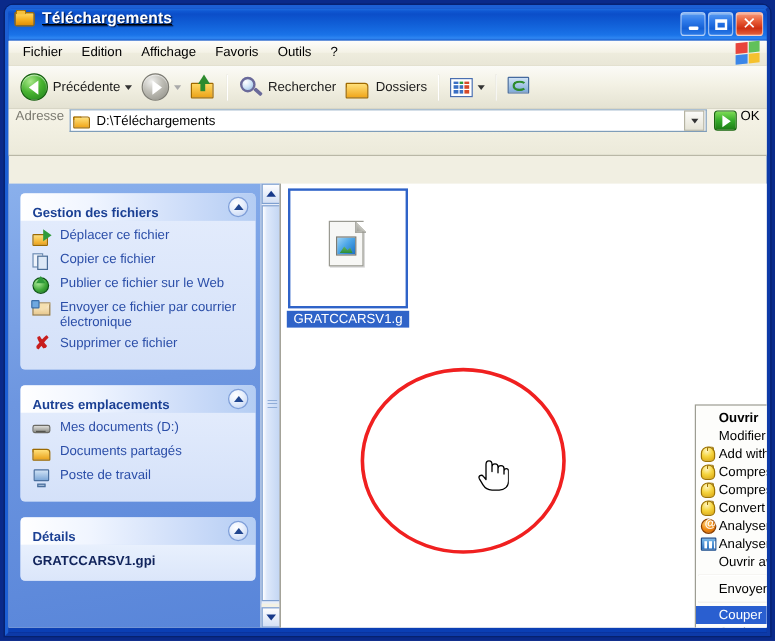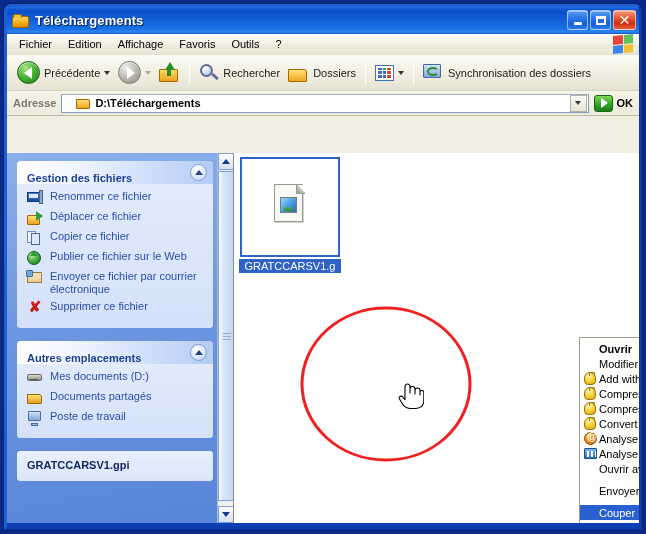--- a/index.html
+++ b/index.html
@@ -24,21 +24,21 @@
     overflow: hidden;
     box-shadow: 0 0 0 1px #06216e;
   }
 
   
   #titlebar {
     position: relative;
     height: 27px;
     background: linear-gradient(180deg,#1f6fe0 0%,#0f57d2 9%,#0b4ec9 18%,#1160d8 50%,#1a73e8 82%,#2f86f2 92%,#1557c8 100%);
     border-radius: 4px 4px 0 0;
-    display: flex; align-items: center;
+    display: flex;  text-decoration: underline;
   }
   #titlebar .tb-icon {
     width: 18px; height: 16px; margin-left: 5px; margin-right: 5px;
     position: relative; flex: none;
   }
   .folder-glyph {
     position: absolute; left: 0; top: 3px;
     width: 17px; height: 12px;
     background: linear-gradient(180deg,#ffd862 0%,#f6b01e 55%,#e08e06 100%);
     border: 1px solid #a06a00;
@@ -212,36 +212,34 @@
     background:linear-gradient(180deg,#cfe2f5,#7fa9d8);
     border:1px solid #456a9e;border-radius:1px;
   }
   .sync-ic .ar {
     position:absolute;left:4px;top:4px;width:12px;height:9px;
     border:2px solid #2e8b2e;border-radius:50%;border-right-color:transparent;
   }
 
   
   #addrbar {
-    height: 25px;
+    height: 39px;
     background: linear-gradient(180deg,#f6f4e8 0%,#eceada 100%);
-    display: flex; align-items: center;
+    display: flex; 
     border-bottom: 1px solid #b9b7a6;
     padding-left: 6px;
-    font-weight: bold;
   }
   #addrbar .addr-label { font-size: 11px; color: #7b7a70; margin-right: 5px; }
   #addrbox {
     flex: 1; height: 19px; background: #fff;
     border: 1px solid #7f9db9;
     border-top-color:#97b0c6;
     display: flex; align-items: center;
     position: relative;
     margin-right: 0;
-    padding-left: 12px;
   }
   #addrbox .mini-folder {
     width: 15px;height:12px;margin:0 4px 0 2px;position:relative;flex:none;
   }
   #addrbox .mini-folder .b{
     position:absolute;left:0;bottom:0;width:14px;height:10px;
     background:linear-gradient(180deg,#ffe07a,#f0a71c);
     border:1px solid #a06a00;border-radius:1px 2px 1px 1px;
   }
   #addrbox .mini-folder .t{
@@ -604,21 +602,20 @@
             <i></i>
           </span>
         <span class="caret-dn"></span>
       </div>
       <div class="tb-sep"></div>
       <div class="tbi">
         <span class="sync-ic">
             <i class="scr"></i>
             <i class="ar"></i>
           </span>
-        <span class="lbl">Synchronisation des dossiers</span>
       </div>
     </div>
 
     <div id="addrbar">
       <span class="addr-label">Adresse</span>
       <div id="addrbox">
         <span class="mini-folder">
             <i class="t"></i>
             <i class="b"></i>
           </span>
@@ -637,27 +634,20 @@
 
       <div id="sidebar">
 
         <div class="panel">
           <div class="panel-head">
             <span class="ph-title">Gestion des fichiers</span>
             <span class="chev"></span>
           </div>
           <div class="panel-body">
             <div class="prow">
-              <span class="pic ic-rename">
-                  <i class="m"></i>
-                  <i class="s"></i>
-                </span>
-              <span class="ptxt">Renommer ce fichier</span>
-            </div>
-            <div class="prow">
               <span class="pic ic-move">
                   <i class="f"></i>
                   <i class="a"></i>
                 </span>
               <span class="ptxt">Déplacer ce fichier</span>
             </div>
             <div class="prow">
               <span class="pic ic-copy">
                   <i class="p1"></i>
                   <i class="p2"></i>
@@ -708,20 +698,24 @@
               <span class="pic ic-pc">
                   <i class="m"></i>
                   <i class="b"></i>
                 </span>
               <span class="ptxt">Poste de travail</span>
             </div>
           </div>
         </div>
 
         <div class="panel">
+          <div class="panel-head">
+            <span class="ph-title">Détails</span>
+            <span class="chev"></span>
+          </div>
           <div class="details-body">
             <div class="det-name">GRATCCARSV1.gpi</div>
           </div>
         </div>
 
         <div id="sb-scroll">
           <div class="sb-btn up">
               <span class="ar"></span>
             </div>
           <div id="sb-thumb">

